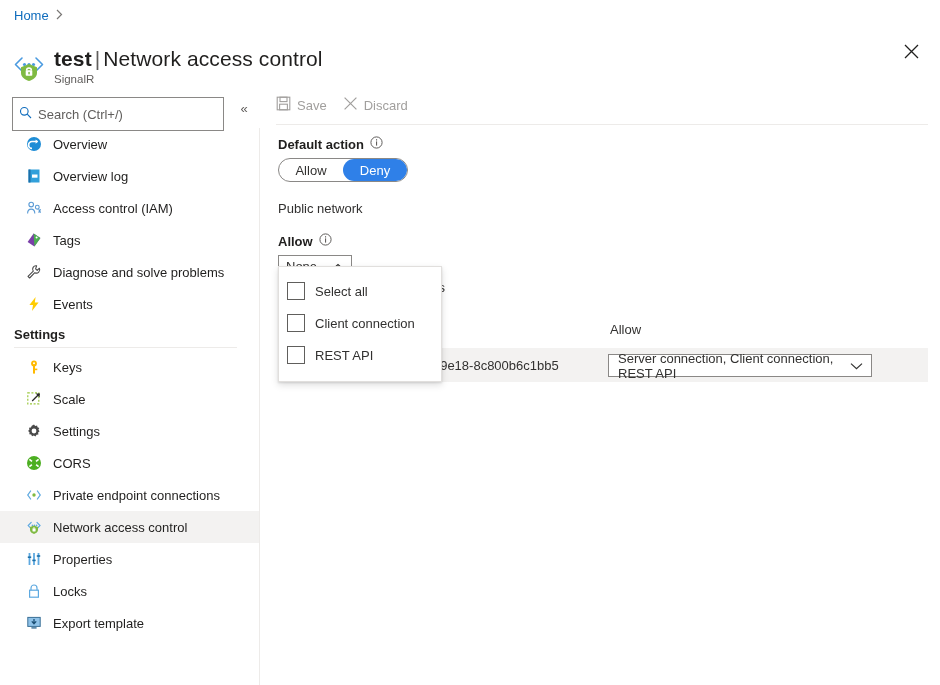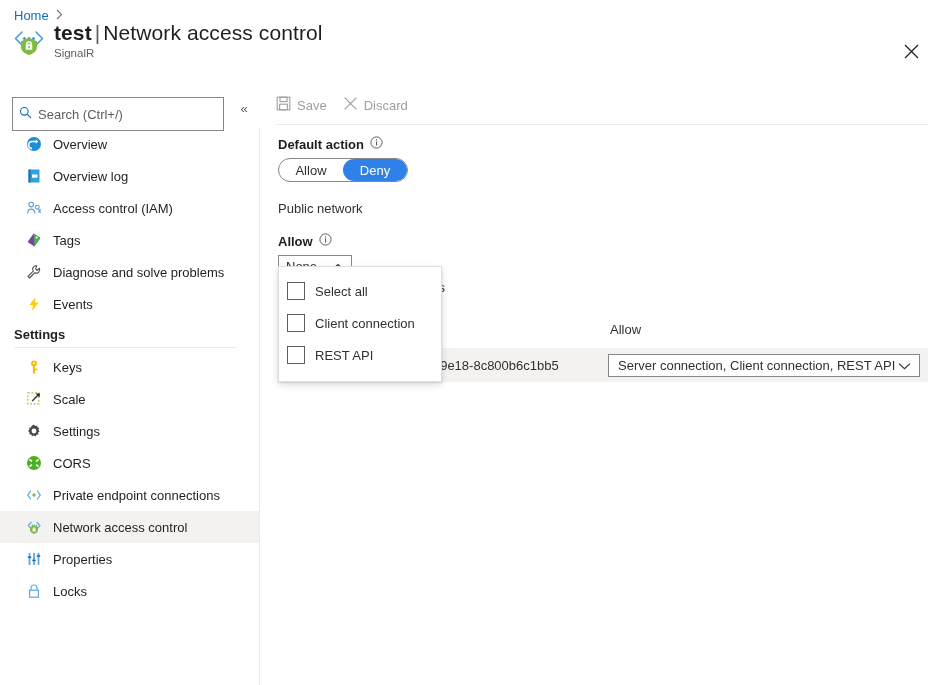--- a/index.html
+++ b/index.html
@@ -20,21 +20,21 @@
   .breadcrumb {
     position: absolute; left: 14px; top: 8px;
     display: flex; align-items: center; gap: 7px;
     font-size: 13px;
   }
   .breadcrumb .crumb-link { color: #0f6cbd; cursor: pointer; }
   .breadcrumb .crumb-sep { color: #797775; font-size: 12px; }
 
   
   .title-row {
-    position: absolute; left: 12px; top: 20px;
+    position: absolute; left: 12px; top: 46px;
     display: flex; align-items: flex-start; justify-content: space-between;
   }
   .res-icon { width: 34px; height: 34px; margin-top: 4px; margin-right: 8px; flex: none; }
   .title-text { display: flex; flex-direction: column; }
   .title-line {
     font-size: 21px; line-height: 25px; color: #201f1e; letter-spacing: .1px;
     white-space: nowrap;
   }
   .title-line b { font-weight: 700; }
   .title-line .sep { font-weight: 400; color: #605e5c; padding: 0 3px; }
@@ -175,21 +175,21 @@
     width: 650px; height: 34px;
     background: #f3f2f1;
     display: flex; align-items: center;
   }
   .cell-name {
     position: absolute; left: 14px; font-size: 13px; color: #323130;
     white-space: nowrap;
   }
   .row-combo {
     position: absolute; left: 330px; top: 6px;
-    width: 312px; height: 23px;
+    width: 264px; height: 23px;
     border: 1px solid #8a8886; background: #ffffff;
     display: flex; align-items: center; justify-content: space-between;
     padding: 0 8px 0 9px; box-sizing: border-box;
     font-size: 13px; color: #323130; cursor: pointer;
   }
 </style>
 </head>
 <body>
 
 <div class="page">
@@ -399,20 +399,30 @@
     <div class="nav-item">
       <span class="nav-ico">
         <svg width="16" height="16" viewBox="0 0 16 16" aria-hidden="true">
           <path d="M5 7.2 V5 a3 3 0 0 1 6 0 v2.2" fill="none" stroke="#5ea9e0" stroke-width="1.2"></path>
           <rect x="3.6" y="7.2" width="8.8" height="7" fill="none" stroke="#5ea9e0" stroke-width="1.2"></rect>
         </svg>
       </span>
       <span class="nav-label">Locks</span>
     </div>
 
+    <div class="nav-item">
+      <span class="nav-ico">
+        <svg width="16" height="16" viewBox="0 0 16 16" aria-hidden="true">
+          <rect x="1.8" y="2.4" width="12.4" height="9" fill="#8fc2e8" stroke="#3a6f96" stroke-width="1"></rect>
+          <rect x="5.4" y="12.2" width="5.2" height="1.4" fill="#3a6f96"></rect>
+          <path d="M8 4 v4.2 M5.8 6.4 L8 8.8 L10.2 6.4" fill="none" stroke="#1b4e73" stroke-width="1.3"></path>
+        </svg>
+      </span>
+      <span class="nav-label">Export template</span>
+    </div>
   </div>
 
   <div class="toolbar">
     <div class="tb-btn">
       <span>
         <svg width="15" height="15" viewBox="0 0 15 15" aria-hidden="true">
           <rect x="1.2" y="1.2" width="12.6" height="12.6" fill="none" stroke="#a19f9d" stroke-width="1.1"></rect>
           <rect x="4" y="1.2" width="7" height="4.4" fill="none" stroke="#a19f9d" stroke-width="1.1"></rect>
           <rect x="3.6" y="8.2" width="7.8" height="5.6" fill="none" stroke="#a19f9d" stroke-width="1.1"></rect>
         </svg>

